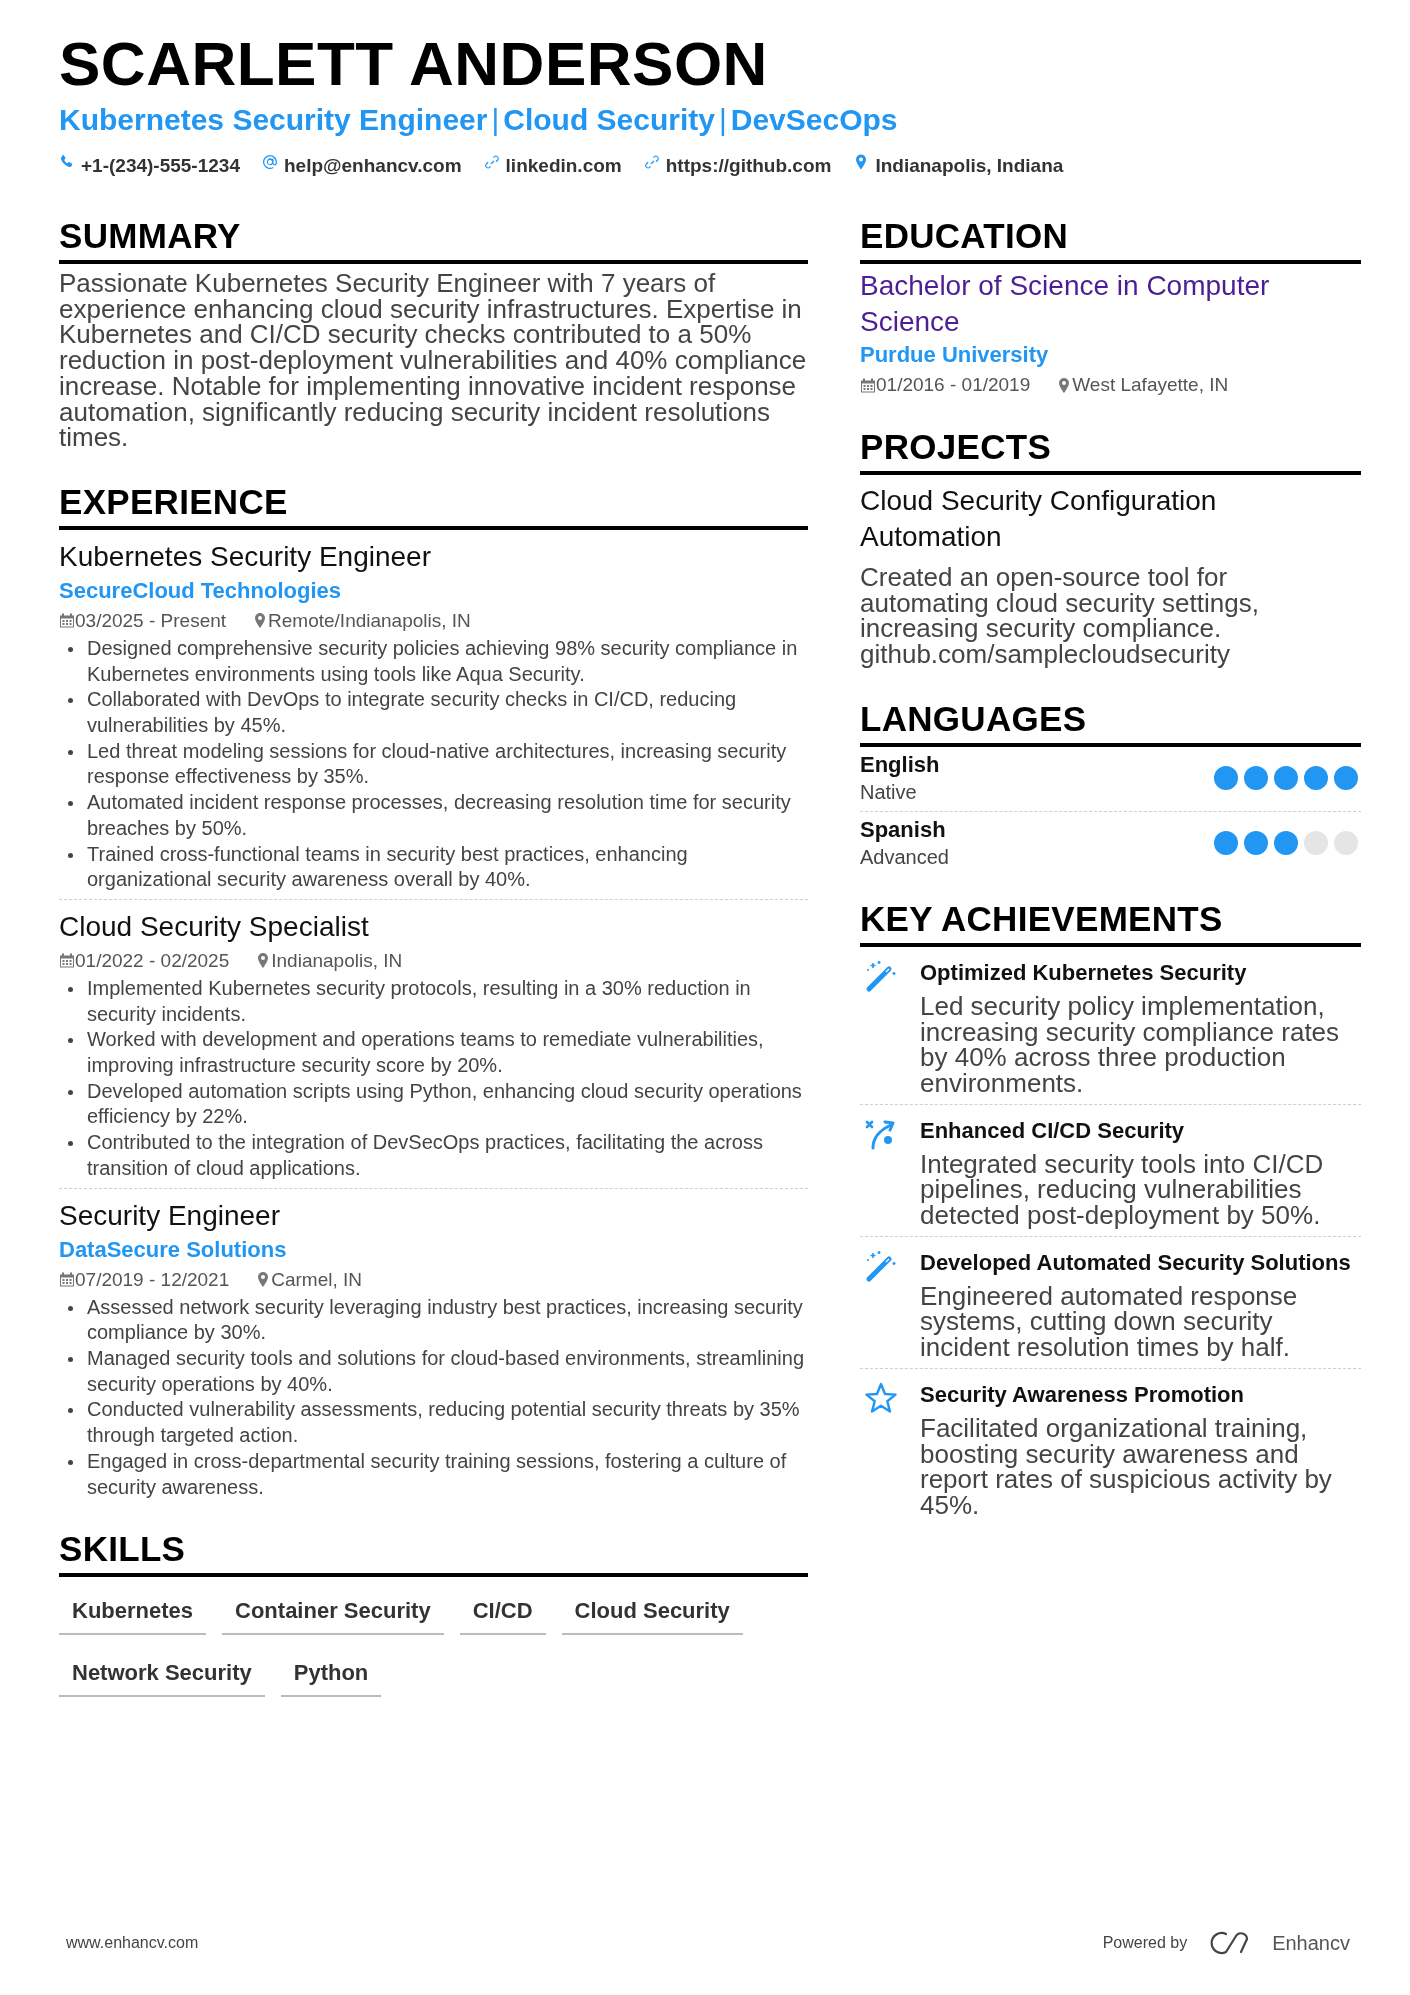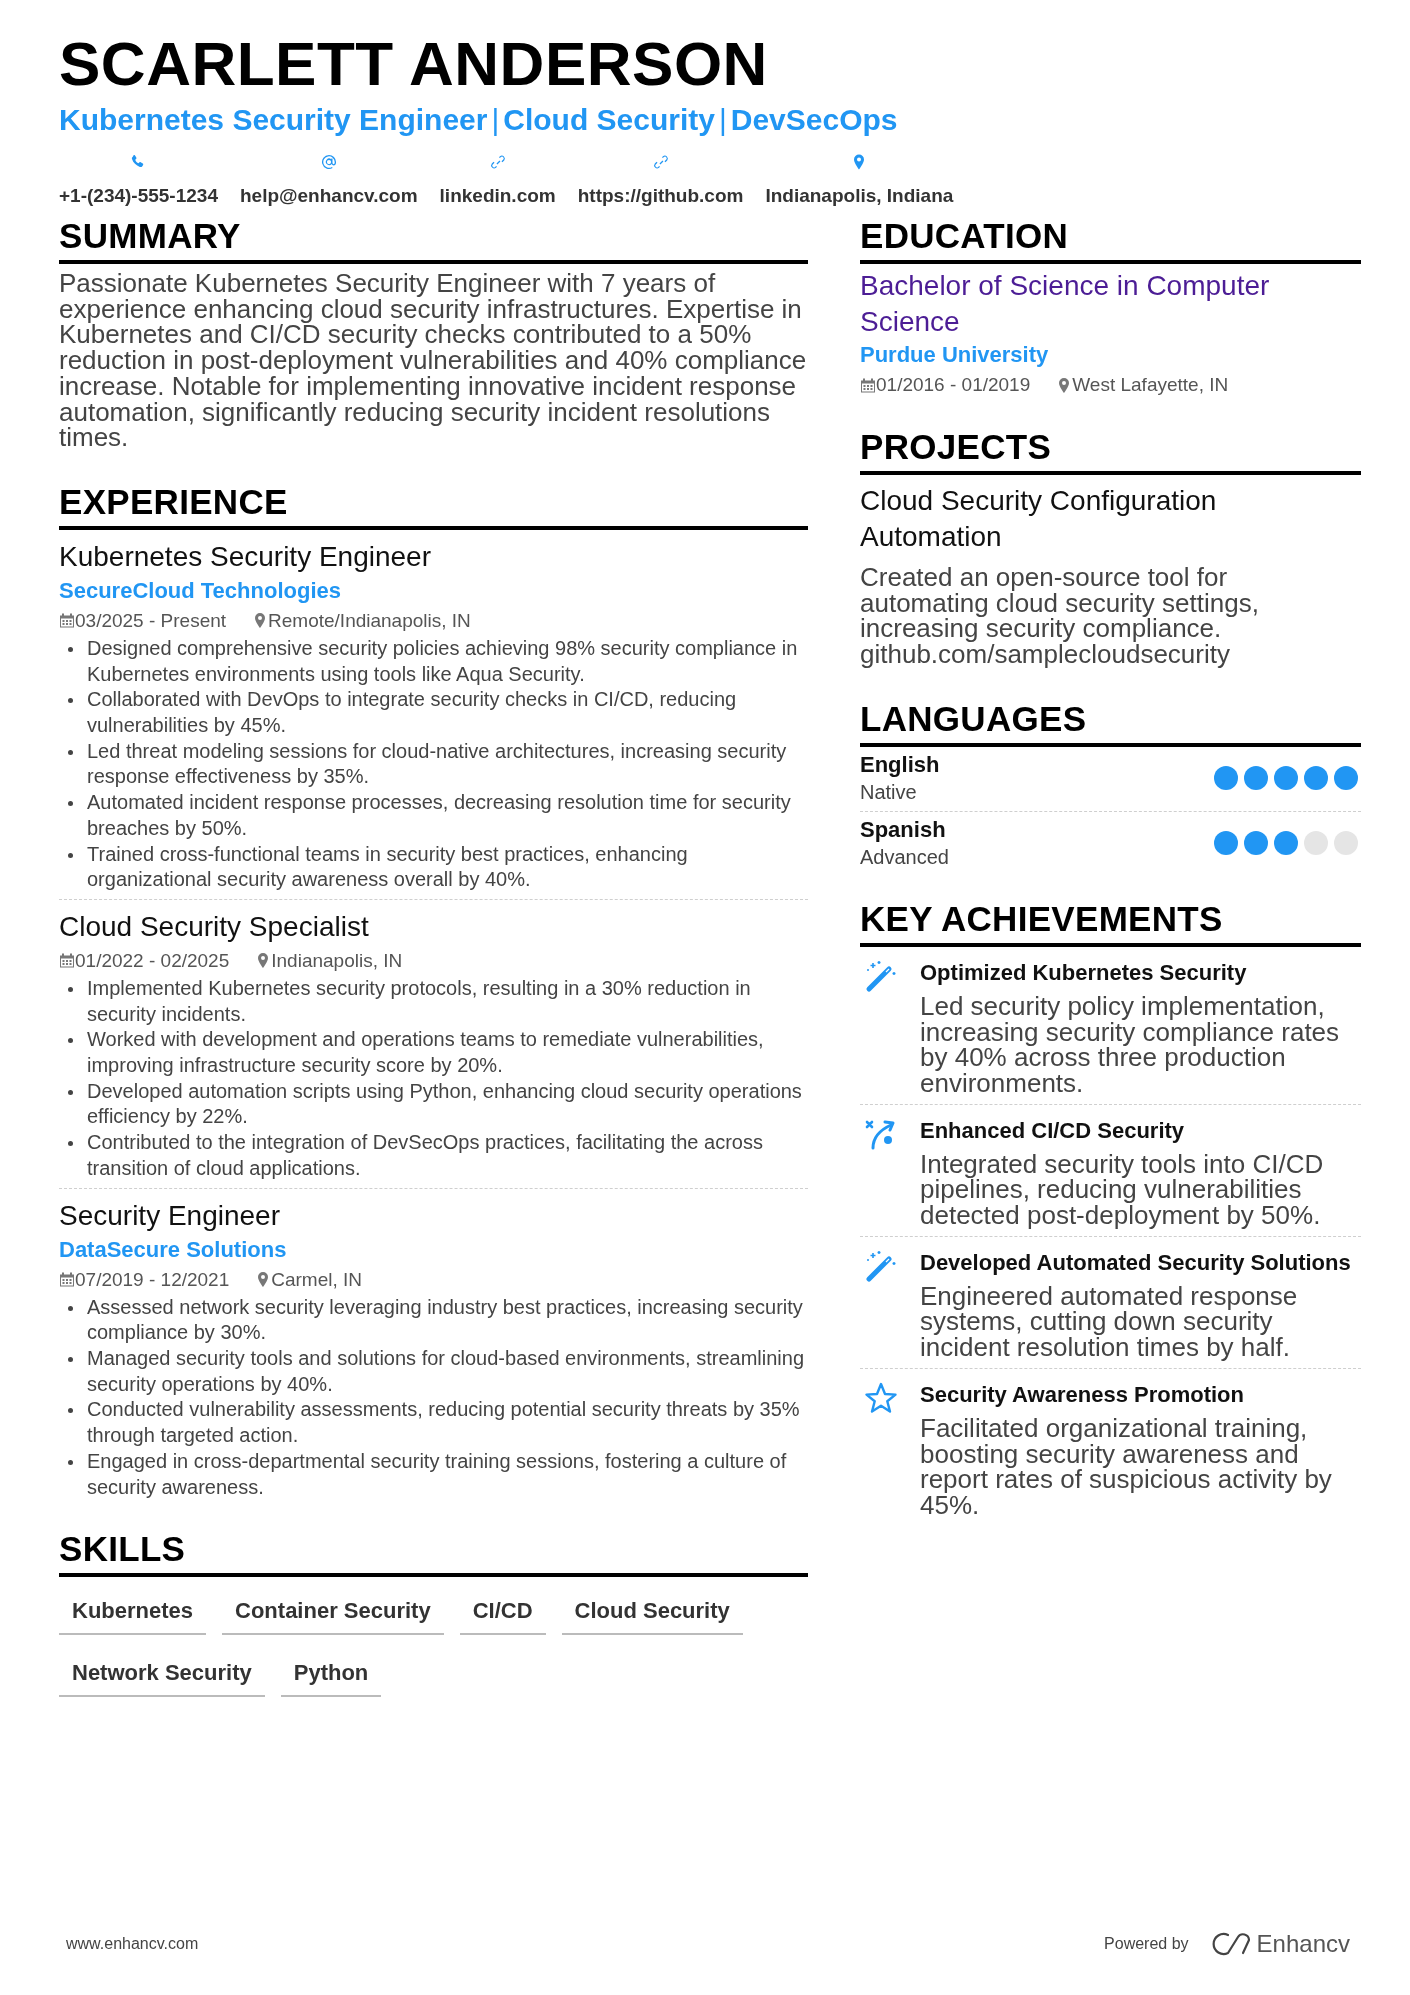--- a/index.html
+++ b/index.html
@@ -4,21 +4,21 @@
 <style>
   * { box-sizing: border-box; margin: 0; padding: 0; }
   html, body { width: 1410px; height: 1995px; background: #ffffff; }
   body { position: relative; font-family: "Liberation Sans", "DejaVu Sans", sans-serif; color: #222; overflow: hidden; }
 
   .header { position: absolute; left: 59px; top: 28px; width: 1300px; }
   .name { font-size: 62px; font-weight: 700; color: #000; letter-spacing: 0.5px; line-height: 72px; }
   .subtitle { font-size: 30px; font-weight: 700; color: #2196F3; line-height: 40px; margin-top: 0px; }
   .subtitle .sep { color: #2196F3; margin: 0 4px; font-weight: 400; }
   .contacts { display: flex; gap: 22px; margin-top: 14px; font-size: 19px; font-weight: 700; color: #333; line-height: 24px; }
-  .contact { display: flex; align-items: center; gap: 14px; flex-direction: column; }
+  .contact { display: flex; align-items: flex-start; gap: 6px; }
   .contact svg { width: 16px; height: 16px; fill: #2196F3; flex: none; }
 
   .col-left { position: absolute; left: 59px; top: 215px; width: 749px; }
   .col-right { position: absolute; left: 860px; top: 215px; width: 501px; }
 
   .section-title { font-size: 35px; font-weight: 700; color: #000; line-height: 42px; letter-spacing: 0.3px; }
   .rule { height: 4px; background: #000; margin-top: 3px; }
   .section { margin-bottom: 30px; }
 
   .body-text { font-size: 26px; line-height: 25.7px; color: #444; }
@@ -52,21 +52,21 @@
 
   .ach { display: flex; gap: 22px; padding: 12px 0 7px; border-bottom: 1.5px dashed #cfcfcf; }
   .ach:last-child { border-bottom: none; }
   .ach-icon { width: 38px; flex: none; padding-left: 4px; padding-top: 0px; }
   .ach-icon svg { width: 34px; height: 34px; }
   .ach-title { font-size: 22px; font-weight: 700; color: #111; line-height: 27px; }
   .ach-desc { margin-top: 8px; }
 
   .footer { position: absolute; left: 66px; right: 60px; top: 1930px; display: flex; justify-content: space-between; align-items: center; font-size: 16px; color: #444; }
   .brand { display: flex; align-items: center; gap: 22px; }
-  .brand-logo { display: flex; align-items: center; gap: 0; font-size: 24px; color: #555; text-align: center; }
+  .brand-logo { display: flex; align-items: center; gap: 17px; font-size: 20px; color: #555; text-align: center; }
   .brand-logo svg { width: 46px; height: 26px; }
 </style>
 </head>
 <body>
 
 <div class="header">
   <div class="name">SCARLETT ANDERSON</div>
   <div class="subtitle">
     <span>Kubernetes Security Engineer</span><span class="sep">|</span><span>Cloud Security</span><span class="sep">|</span><span>DevSecOps</span>
   </div>

